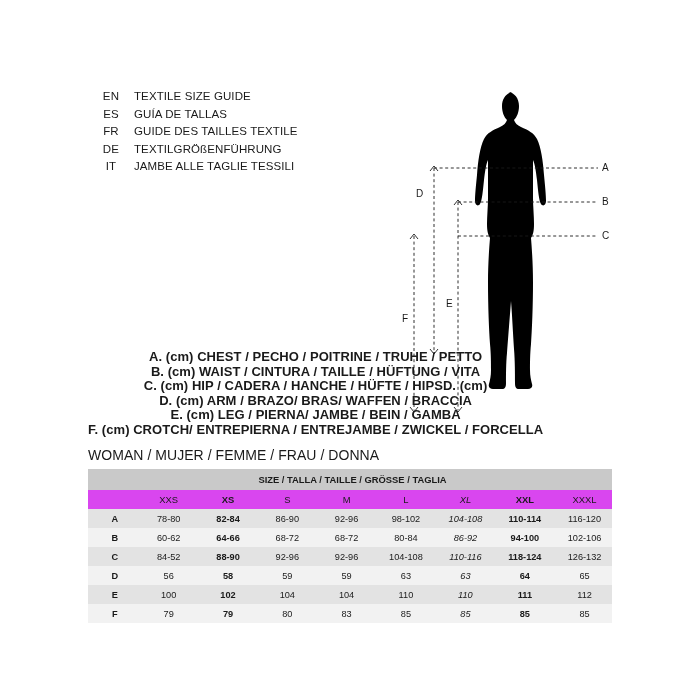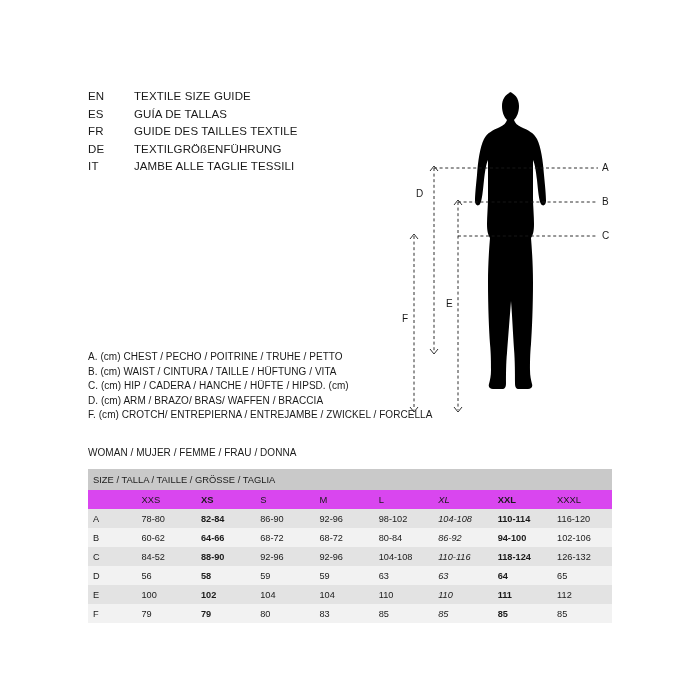--- a/index.html
+++ b/index.html
@@ -11,20 +11,21 @@
     height: 700px;
     background: #ffffff;
     font-family: "Liberation Sans", sans-serif;
     color: #1a1a1a;
     overflow: hidden;
   }
   .page {
     position: relative;
     width: 700px;
     height: 588px;
+    text-align: center;
   }
 
   
   .title-block {
     position: absolute;
     left: 88px;
     top: 88px;
     font-size: 11.5px;
     line-height: 17.5px;
   }
@@ -39,31 +40,32 @@
   }
   .title-text {
     letter-spacing: 0.1px;
   }
 
   
   .legend-block {
     position: absolute;
     left: 88px;
     top: 350px;
-    font-size: 10px;
+    font-size: 13px;
     line-height: 14.6px;
     letter-spacing: 0.05px;
+    font-weight: bold;
   }
   .legend-line { white-space: nowrap; }
 
   .woman-label {
     position: absolute;
     left: 88px;
     top: 447px;
-    font-size: 10px;
+    font-size: 14px;
     letter-spacing: 0.05px;
   }
 
   
   .table-wrap {
     position: absolute;
     left: 88px;
     top: 469px;
     width: 524px;
   }
@@ -85,21 +87,21 @@
   tr.row-cols td {
     background: #d946ef;
     font-size: 9.4px;
   }
   tr.band td {
     background: #e3e3e3;
   }
   tr.band-alt td {
     background: #f2f2f2;
   }
-  td.col-label { width: 46px; }
+  td.col-label { width: 46px; font-weight: bold; }
   td.c1 { width: 57px; }
   td.c2 { width: 57px; font-weight: bold; }
   td.c3 { width: 57px; }
   td.c4 { width: 57px; }
   td.c5 { width: 57px; }
   td.c6 { width: 57px; font-style: italic; }
   td.c7 { width: 57px; font-weight: bold; }
   td.c8 { width: 57px; }
 
   
@@ -230,20 +232,21 @@
     <span class="dim-letter" style="left:26px; top:108px;">D</span>
     <span class="dim-letter" style="left:56px; top:218px;">E</span>
     <span class="dim-letter" style="left:12px; top:233px;">F</span>
   </div>
 
   <div class="legend-block">
     <div class="legend-line">A. (cm) CHEST / PECHO / POITRINE / TRUHE / PETTO</div>
     <div class="legend-line">B. (cm) WAIST / CINTURA / TAILLE / HÜFTUNG / VITA</div>
     <div class="legend-line">C. (cm) HIP / CADERA / HANCHE / HÜFTE / HIPSD. (cm)</div>
     <div class="legend-line">D. (cm) ARM / BRAZO/ BRAS/ WAFFEN / BRACCIA</div>
+    <div class="legend-line">E. (cm) LEG / PIERNA/ JAMBE / BEIN / GAMBA</div>
     <div class="legend-line">F. (cm) CROTCH/ ENTREPIERNA / ENTREJAMBE / ZWICKEL / FORCELLA</div>
   </div>
 
   <div class="woman-label">WOMAN / MUJER / FEMME / FRAU / DONNA</div>
 
   <div class="table-wrap">
     <table class="size-table">
       <tbody>
         <tr class="row-head">
           <td class="col-label" colspan="9">SIZE / TALLA / TAILLE / GRÖSSE / TAGLIA</td>

